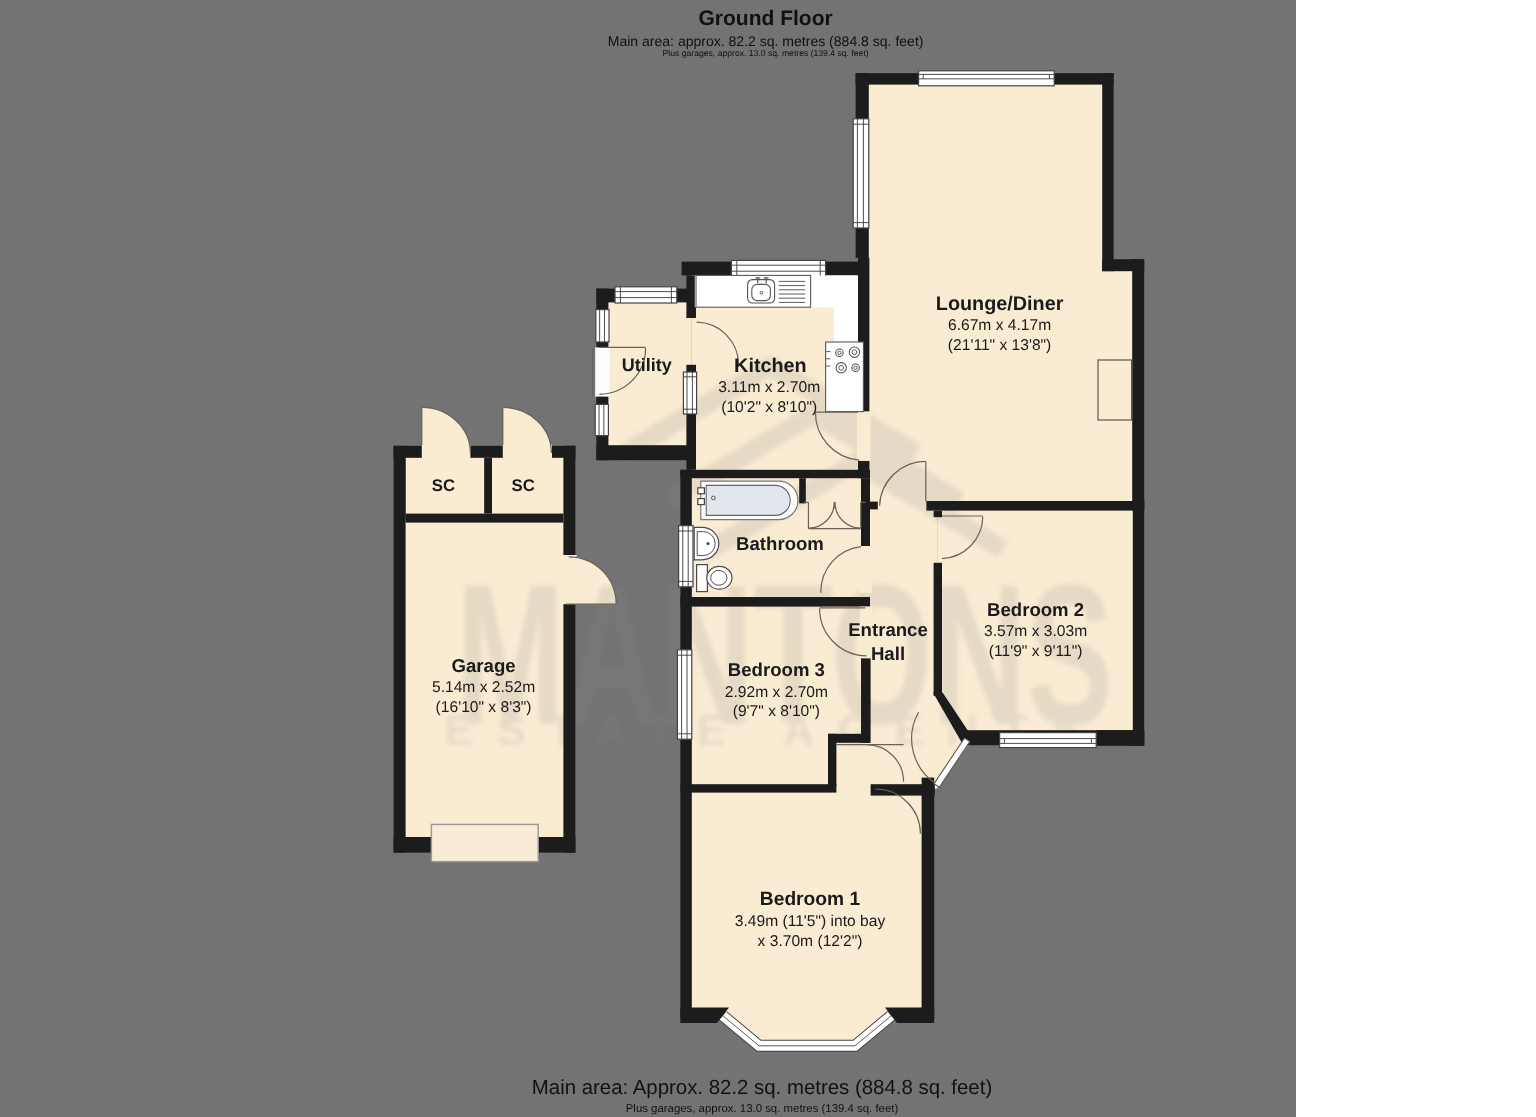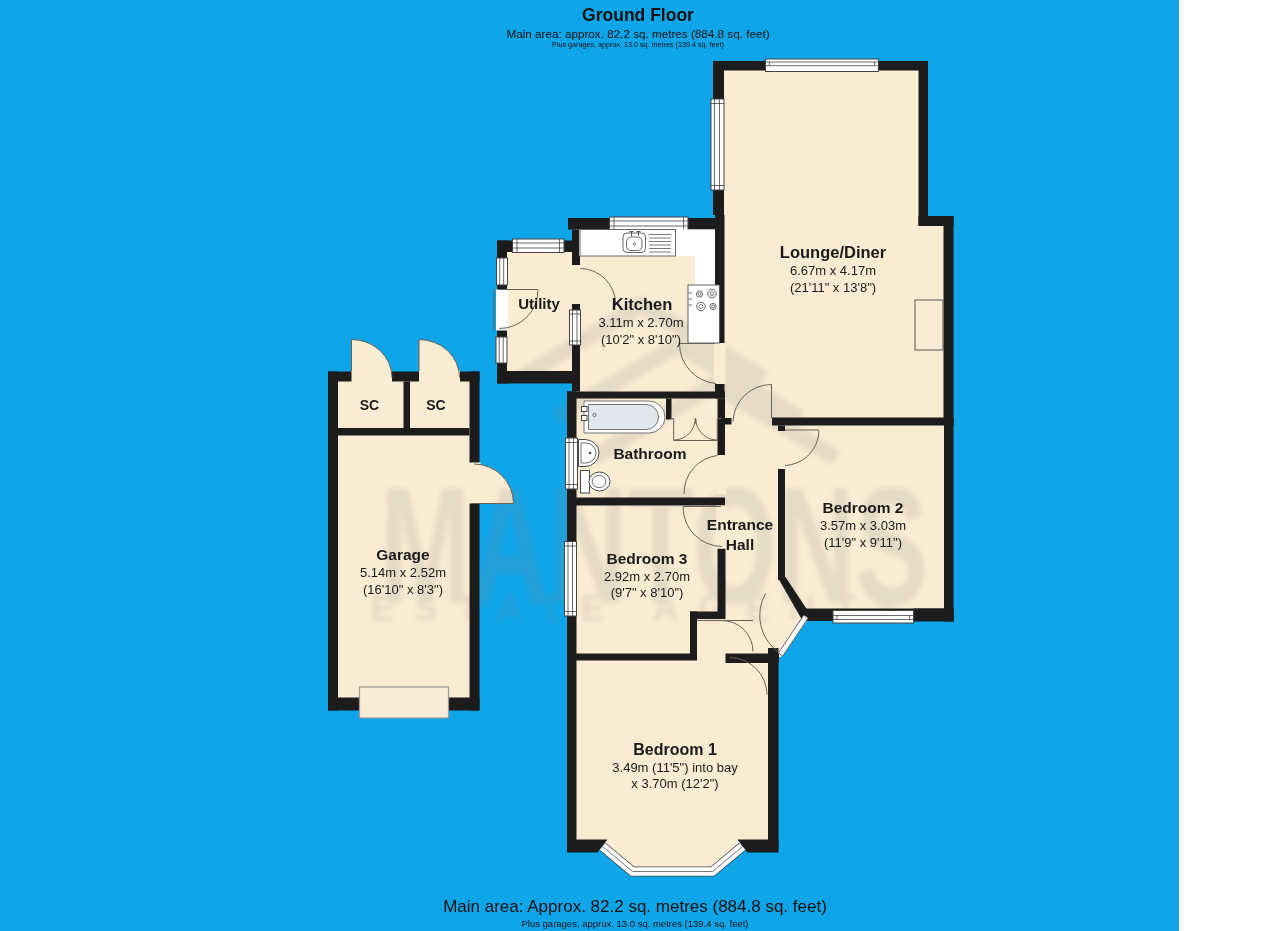--- a/index.html
+++ b/index.html
@@ -1,16 +1,16 @@
 <!DOCTYPE html>
 <html><head>
 <meta charset="utf-8">
 <style>
   html,body{margin:0;padding:0;background:#ffffff;}
-  #page{width:1179px;height:931px;position:relative;background:#0ea5e9;overflow:hidden;
+  #page{width:1080px;height:931px;position:relative;background:#737373;overflow:hidden;
         font-family:"Liberation Sans", sans-serif;}
   svg{position:absolute;left:0;top:0;}
   text{font-family:"Liberation Sans", sans-serif;}
 </style>
 </head>
 <body>
 <div id="page">
 <svg width="1280" height="931" viewBox="0 0 1280 931">
 
   <defs>

